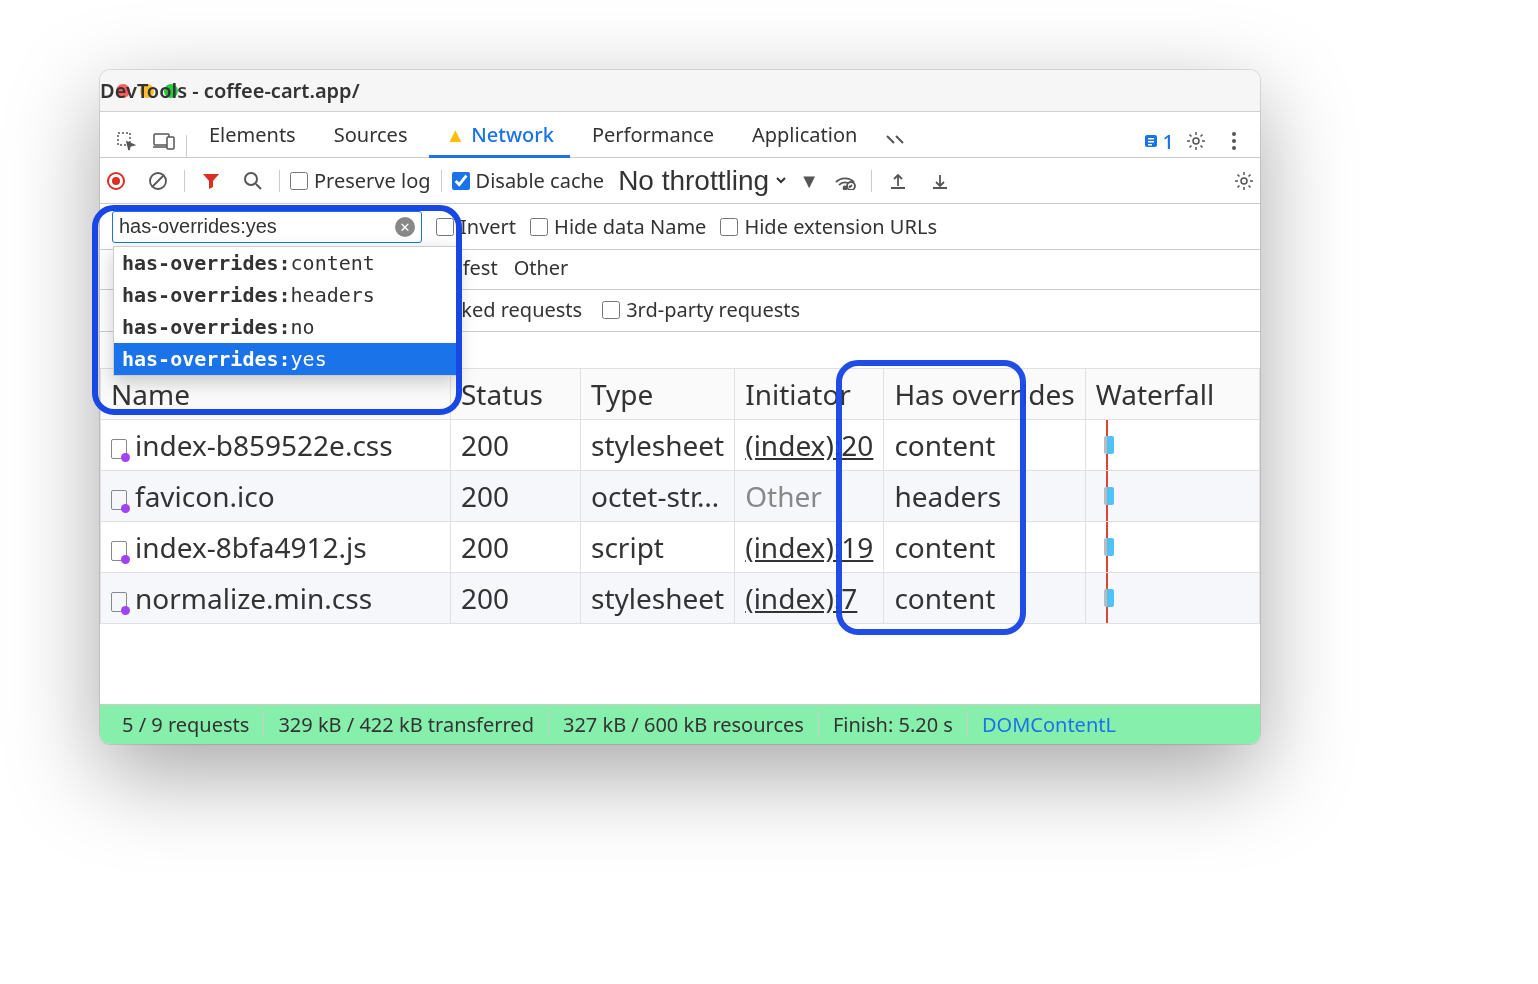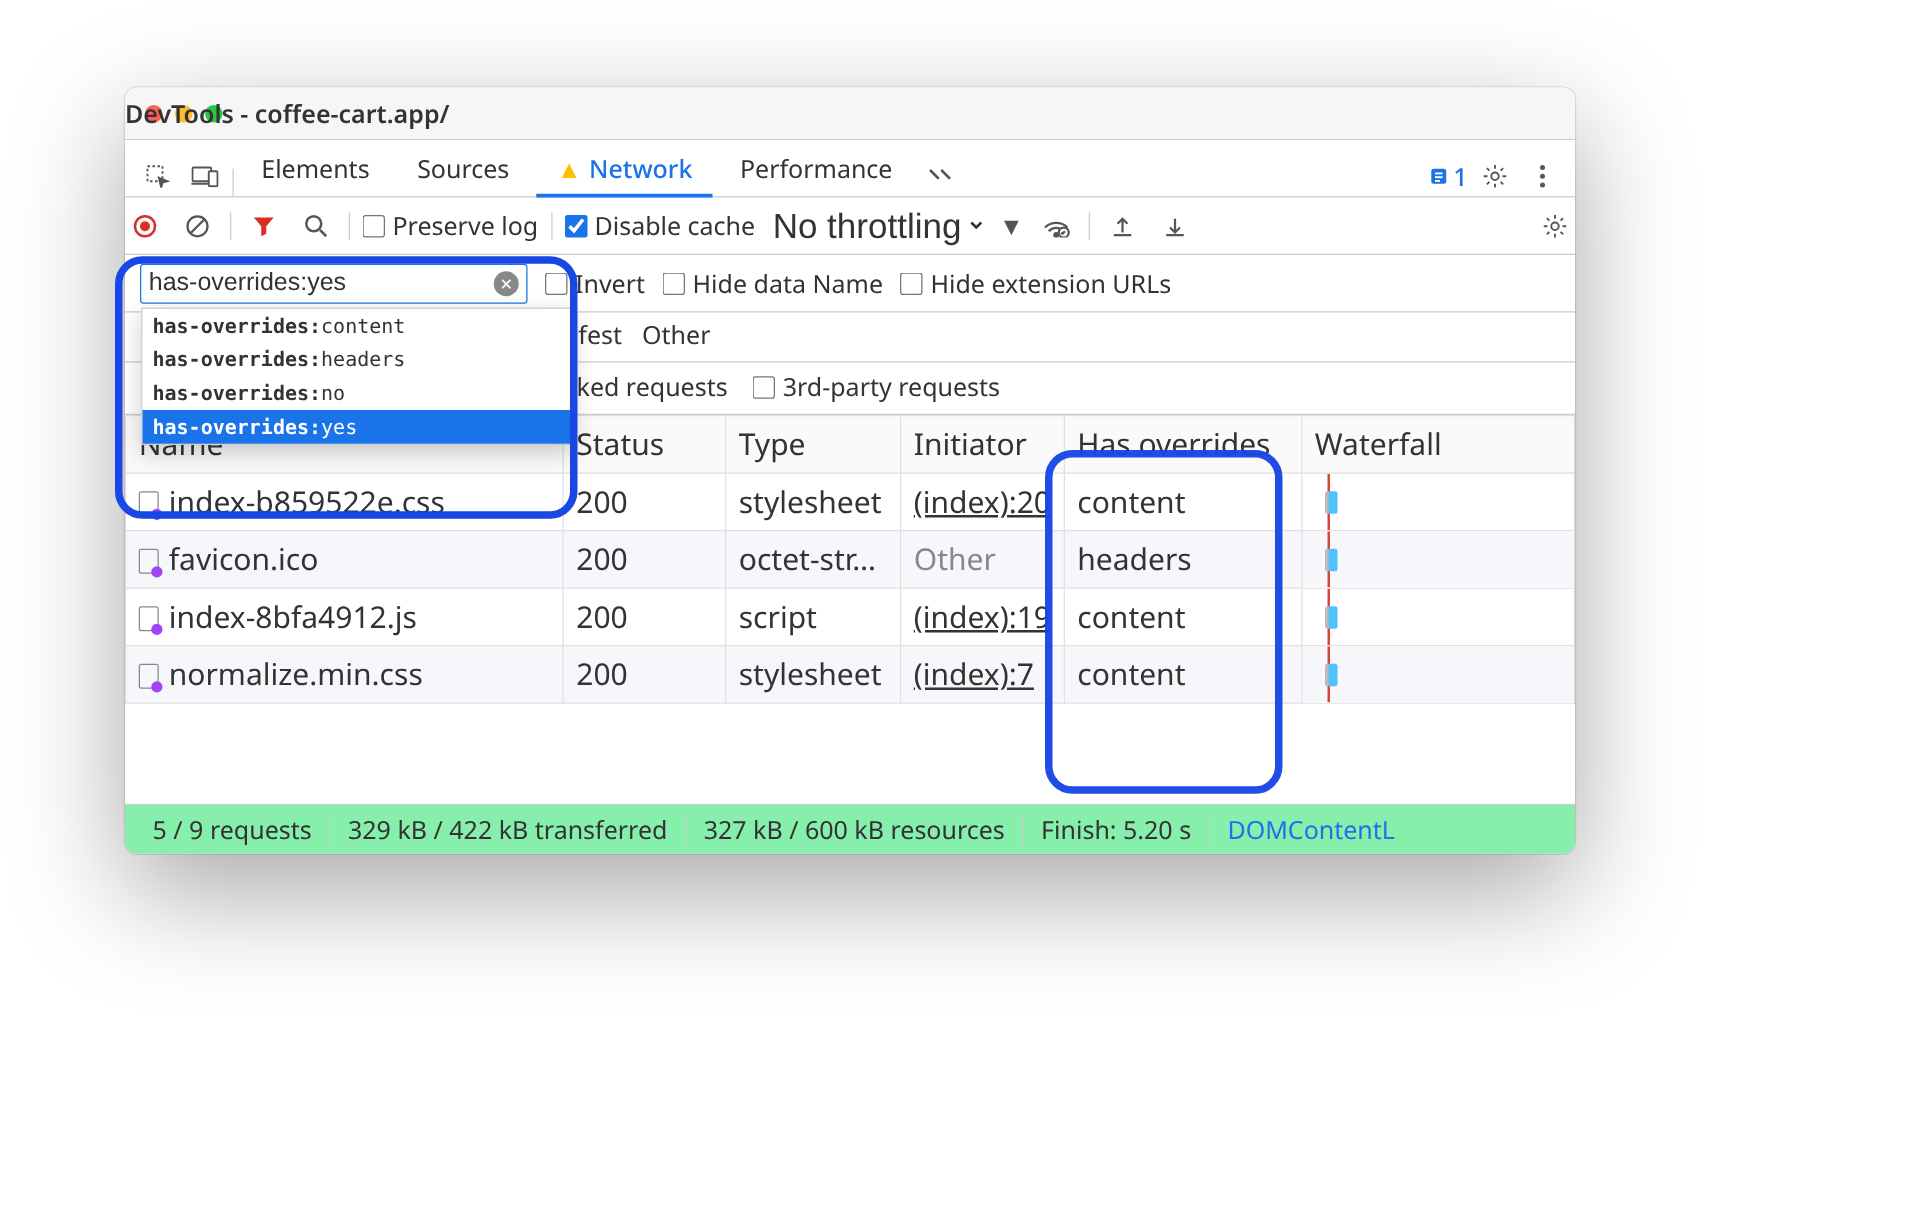--- a/index.html
+++ b/index.html
@@ -112,33 +112,34 @@
   
   .ac-pop {
     position:absolute;
     left:0; top:34px;
     width:345px;
     background:#fff;
     border:1px solid #ccc;
     box-shadow: 0 6px 18px rgba(0,0,0,0.2);
     z-index:50;
     font-family: ui-monospace, Menlo, Consolas, monospace;
-    font-size:16px;
+    font-size:20px;
   }
   .ac-item { padding:4px 8px; cursor:pointer; white-space:nowrap;}
   .ac-item b { font-weight:700; }
   .ac-item.sel { background:#1a73e8; color:#fff; }
 
   .extra-row { display:flex; gap:20px; padding:6px 12px 8px 12px; border-bottom:1px solid #ccc; align-items:center;}
 
   
   table.net {
     width:100%;
     border-collapse:collapse;
-    font-size:24px;
+    font-size:28px;
+    margin-top:36px;
   }
   table.net th, table.net td {
     border:1px solid #e0e0e0;
     padding:6px 10px;
     text-align:left;
     white-space:nowrap;
     overflow:hidden;
     text-overflow:ellipsis;
   }
   table.net th { background:#fafafa; font-weight:400; color:#333; }
@@ -228,20 +229,21 @@
       </svg>
     </div>
     <div class="sep"></div>
     <div class="tab">Elements</div>
     <div class="tab">Sources</div>
     <div class="tab active">
       <span class="warn">▲</span>
       <span>Network</span>
     </div>
     <div class="tab">Performance</div>
+    <div class="tab">Application</div>
     <div class="icon-btn">
       <svg width="20" height="14" viewBox="0 0 20 14" stroke="#555" stroke-width="2" fill="none">
         <path d="M2 2 L9 9 M11 2 L18 9"></path>
       </svg>
     </div>
     <div class="spacer"></div>
     <div class="icon-btn" style="width:auto;gap:4px;">
       <svg width="16" height="16" viewBox="0 0 16 16">
           <rect x="2" y="2" width="12" height="12" rx="2" fill="#1a73e8"></rect>
           <rect x="5" y="5" width="6" height="1.5" fill="#fff"></rect>

